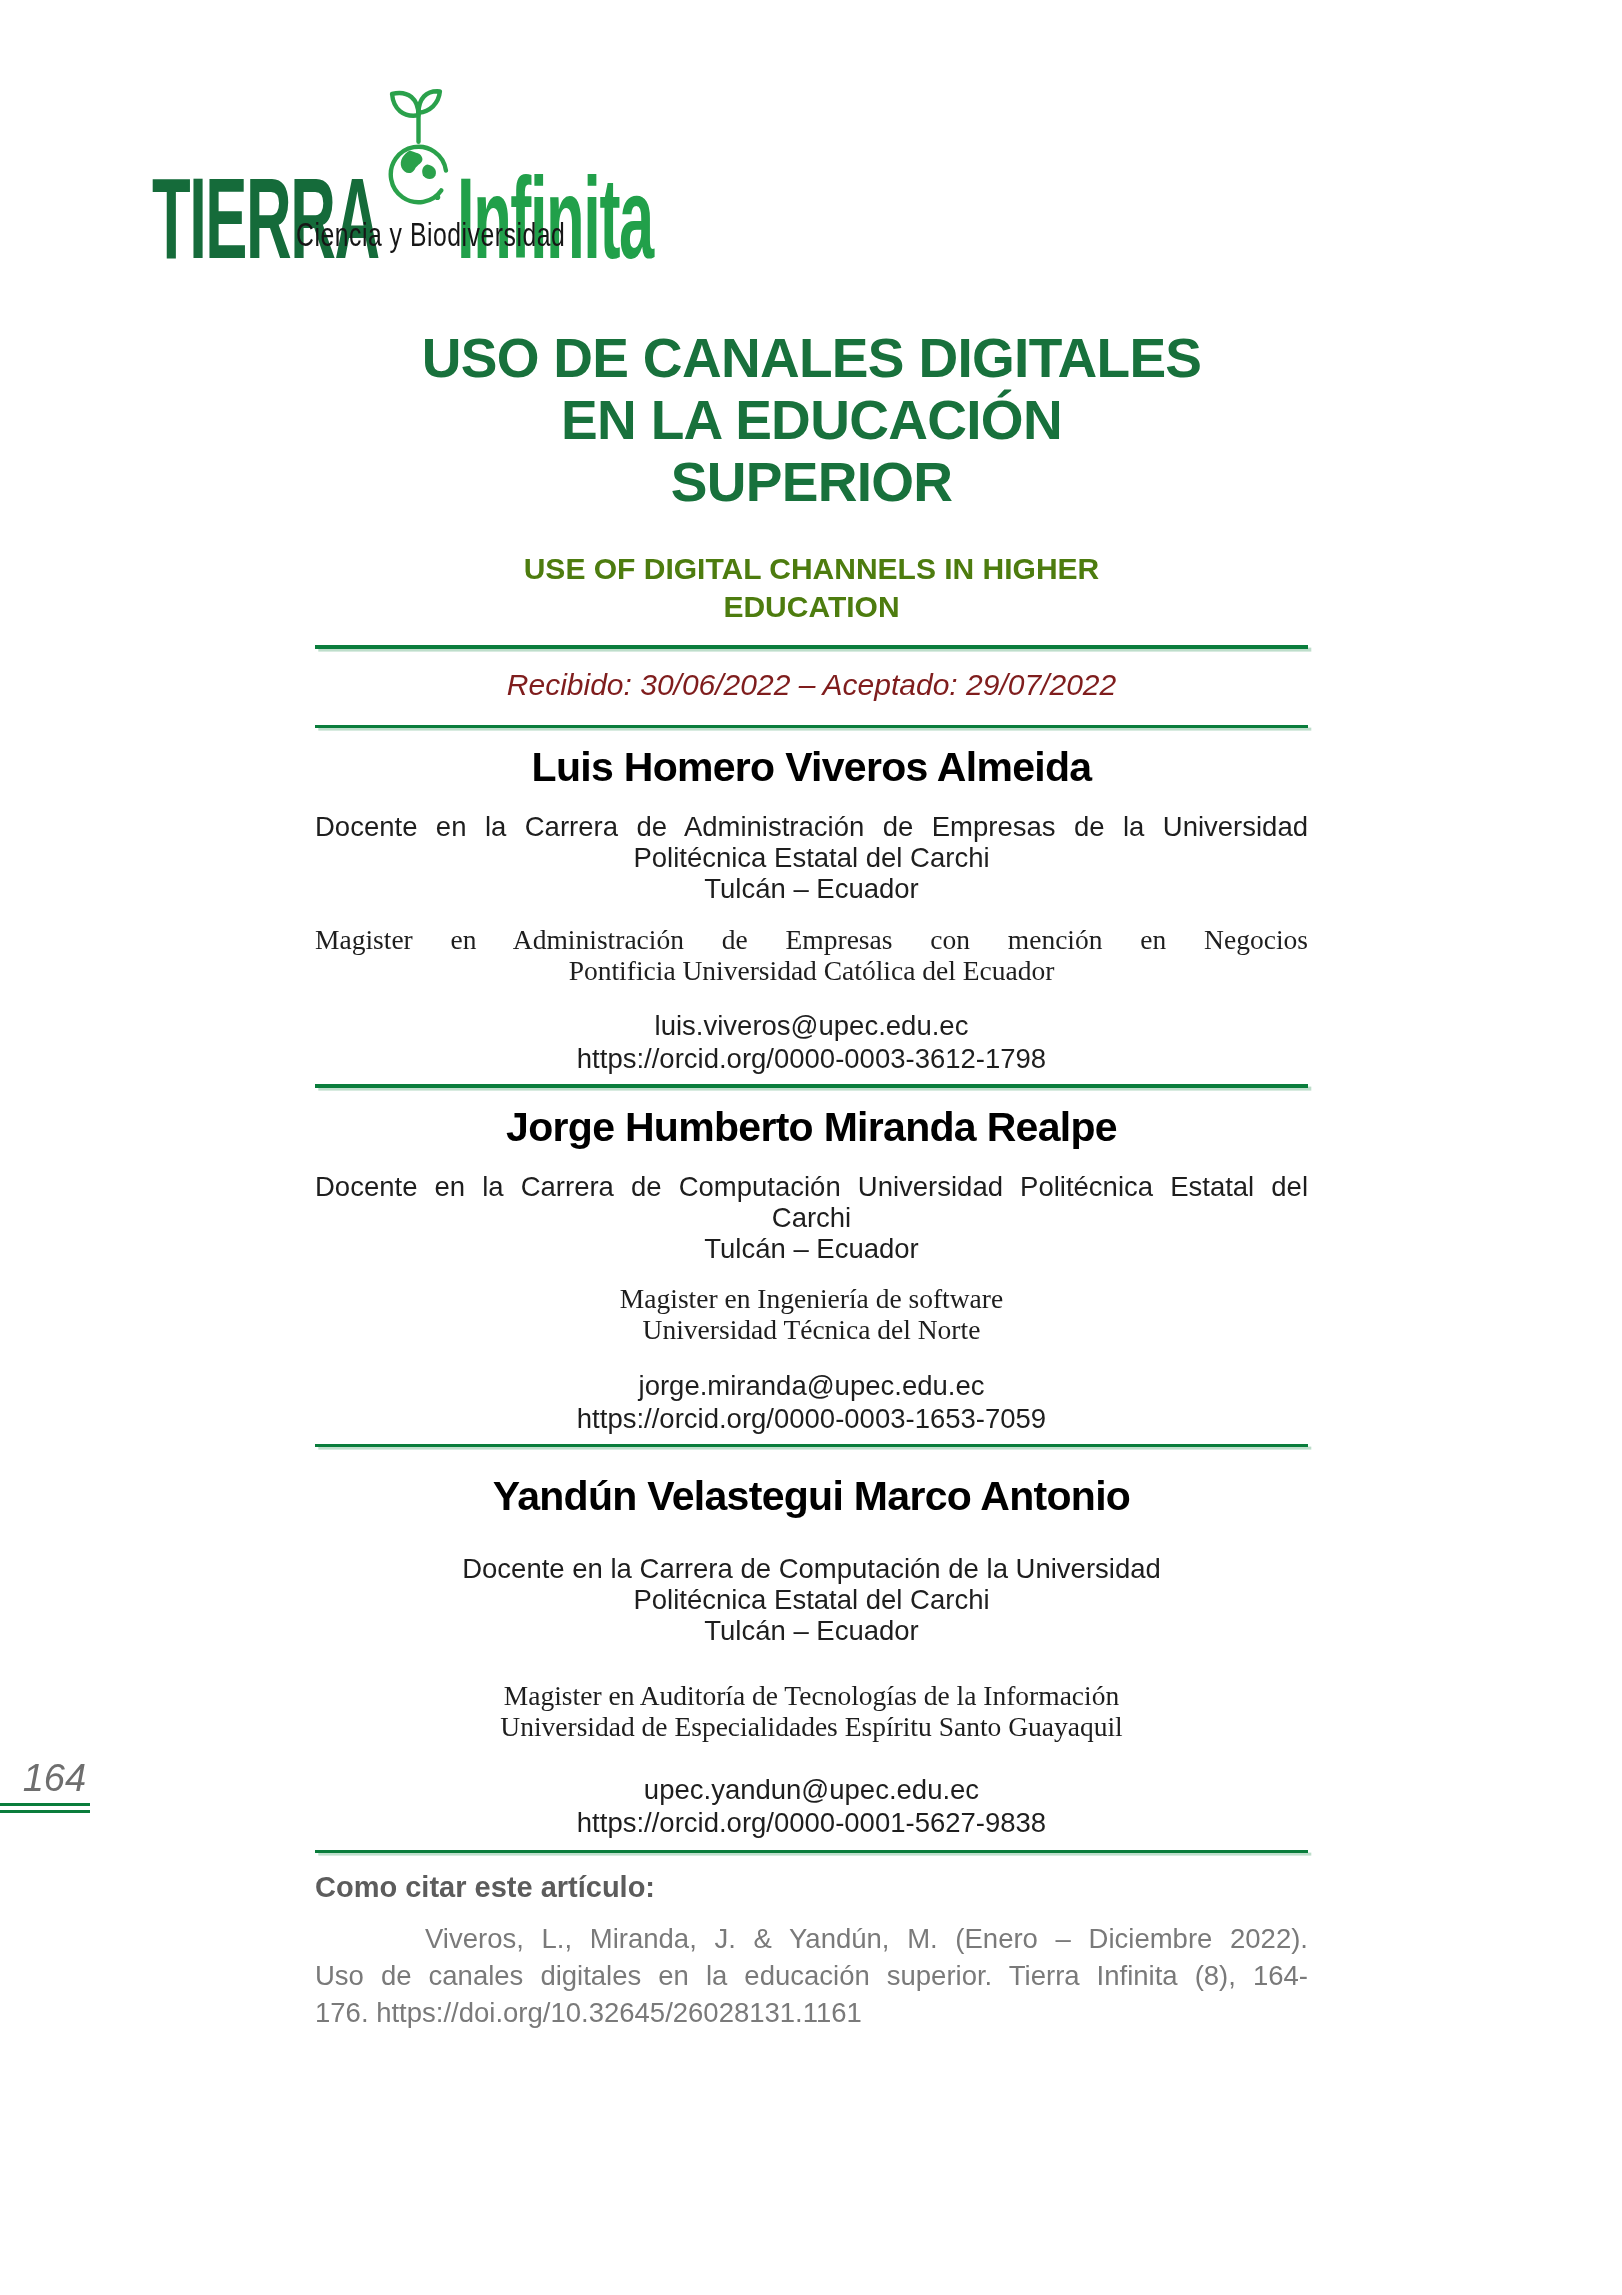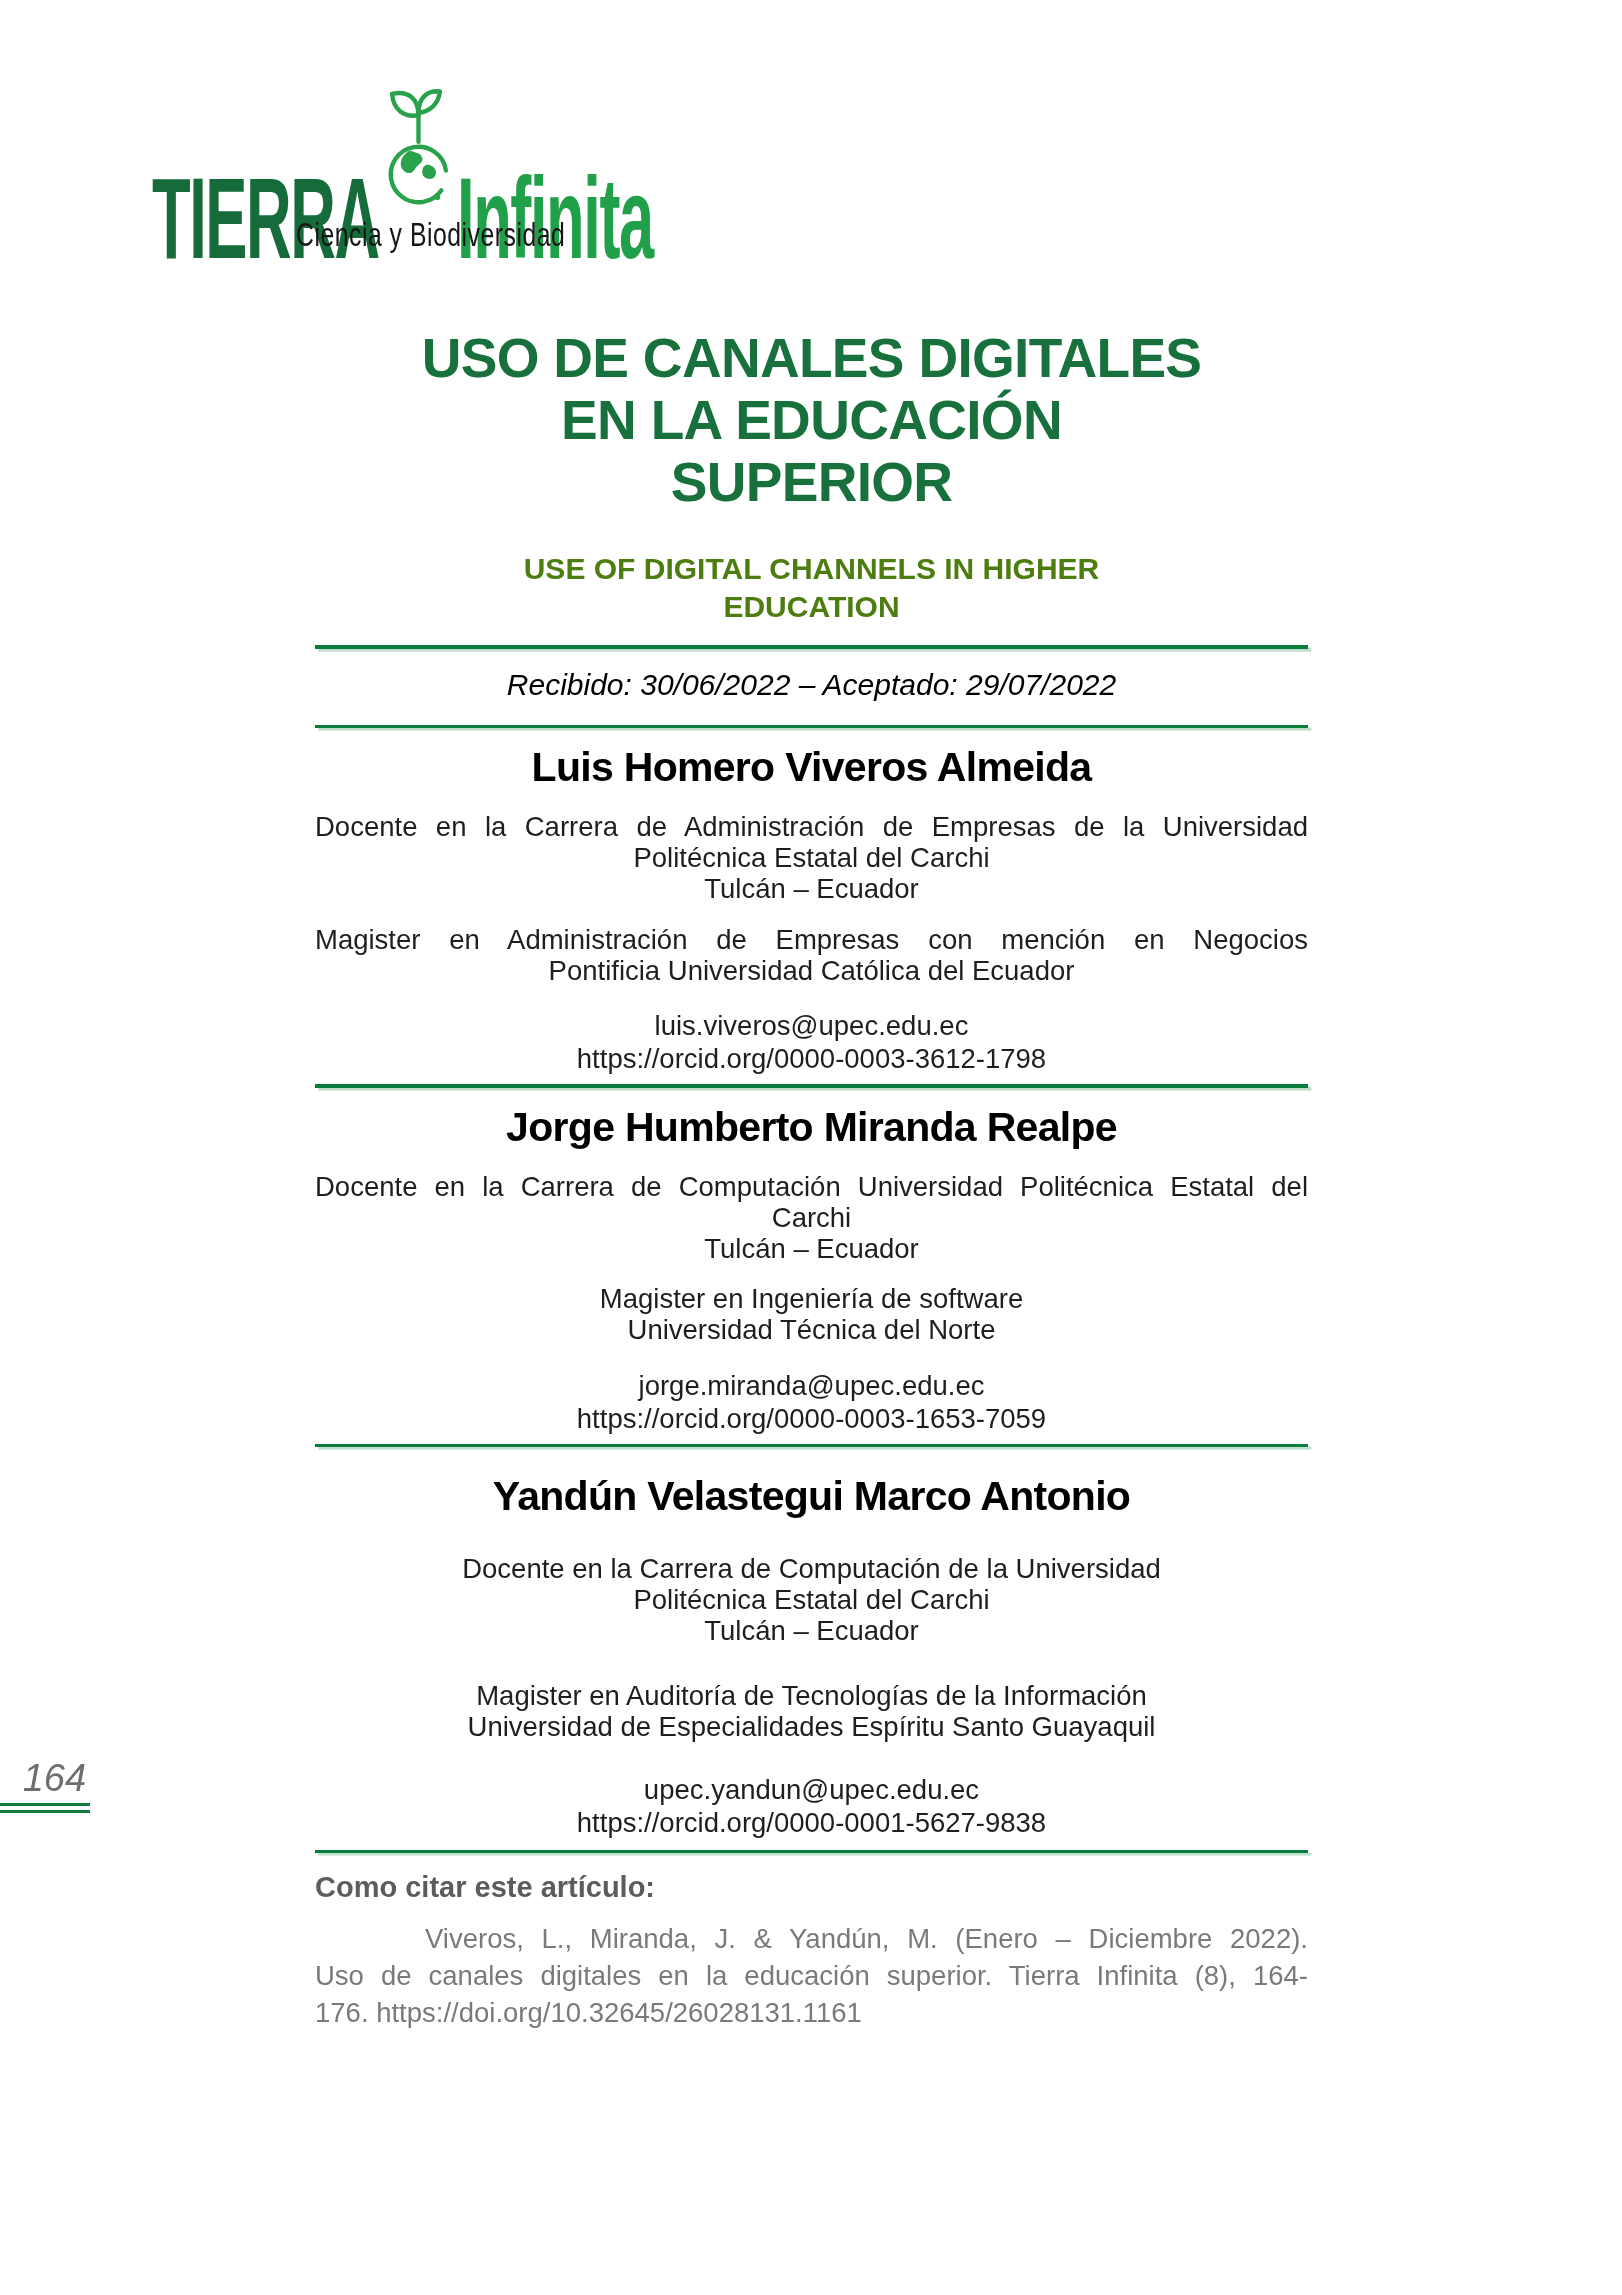--- a/index.html
+++ b/index.html
@@ -32,32 +32,32 @@
   .title-en{
     margin-top:15.7px;text-align:center;font-weight:bold;color:#4d7c0f;
     font-size:30px;line-height:38px;
   }
   .rule{
     height:3.3px;background:#0a7d3c;border:0;margin:0;
     box-shadow:3.3px 2.6px 0 rgba(70,160,105,0.35);
   }
   .rule.r1{margin-top:19.6px;}
   .dates{
-    margin-top:17px;text-align:center;font-style:italic;color:#000000;
+    margin-top:17px;text-align:center;font-style:italic;color:#7f1d1d;
     font-size:30px;line-height:37px;
   }
   .rule.r2{margin-top:22px;}
 
   
   .a-name{
     margin:16px 0 0 0;text-align:center;font-weight:bold;color:#000;
     font-size:41px;line-height:46px;letter-spacing:-0.7px;
   }
   .block{margin-top:21px;font-size:27.5px;line-height:31px;color:#1e1e1e;}
-  .block.degree{margin-top:19.6px;}
+  .block.degree{margin-top:19.6px;font-family:Liberation Serif, serif;}
   .block.contact{margin-top:23.6px;line-height:33px;}
   .author .rule{margin-top:9.2px;}
   .line.center{text-align:center;}
   .line.left{text-align:left;}
   .line.stretch{text-align:justify;text-align-last:justify;}
   
   .author.idx2 .a-name{margin-top:26px;}
   .author.idx2 .block{margin-top:34px;}
   .author.idx2 .block.degree{margin-top:34px;}
   .author.idx2 .block.contact{margin-top:31px;}

